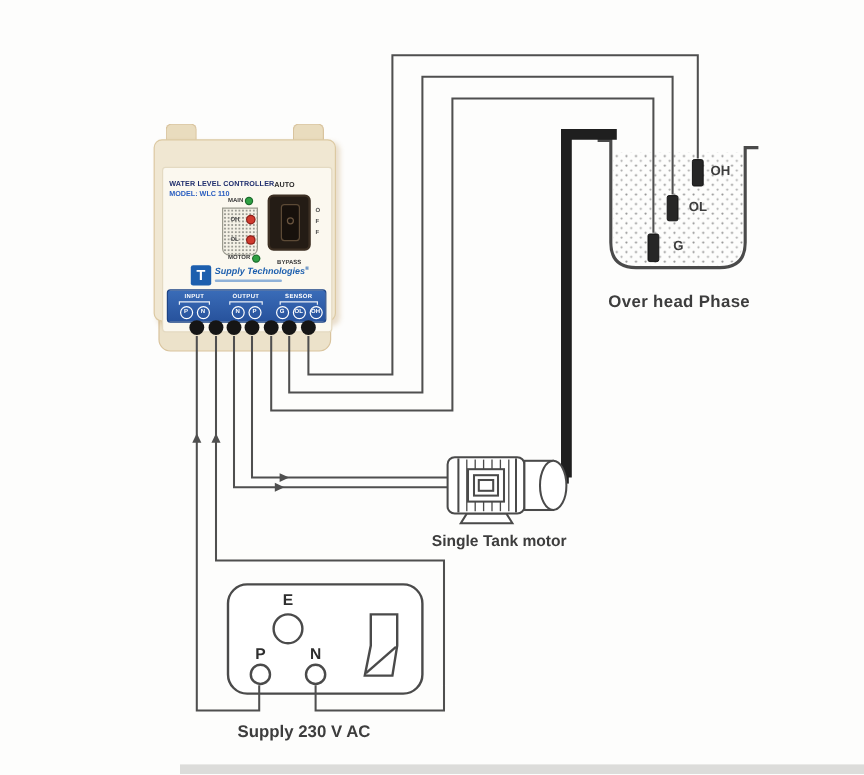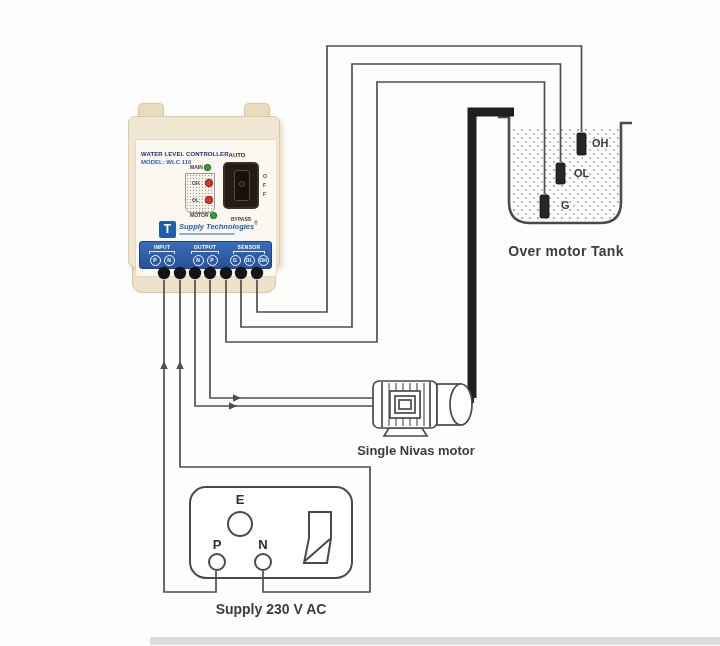--- a/index.html
+++ b/index.html
@@ -49,21 +49,21 @@
   .sec-label{font-size:5px;font-weight:bold;color:#ffffff;text-align:center;letter-spacing:.3px;}
   .bracket{height:2px;margin:1px 7px 0;border:1px solid rgba(255,255,255,.9);border-bottom:none;}
   .sec-circles{display:flex;justify-content:center;gap:3px;margin-top:1px;}
   .term{width:9px;height:9px;border:1px solid #ffffff;border-radius:50%;color:#ffffff;font-size:5px;
        line-height:9px;text-align:center;font-weight:bold;box-sizing:content-box;}
 
   
   .big-lbl{z-index:6;font-weight:bold;color:#3d3d3d;}
   .lbl-tank{left:492px;top:243px;width:148px;text-align:center;font-size:14px;letter-spacing:.3px;}
   .lbl-motor{left:338px;top:443px;width:156px;text-align:center;font-size:13px;}
-  .lbl-supply{left:198px;top:601px;width:146px;text-align:center;font-size:14px;}
+  .lbl-supply{left:198px;top:601px;width:146px;text-align:left;font-size:14px;}
   .sens-lbl{z-index:6;font-size:11px;font-weight:bold;color:#3d3d3d;}
   .pin-lbl{z-index:6;width:20px;text-align:center;font-size:13px;font-weight:bold;color:#2e2e2e;}
 
   svg.layer{position:absolute;left:0;top:0;z-index:5;}
 </style>
 </head>
 <body>
 
 <div class="canvas">
 
@@ -215,22 +215,22 @@
       <rect x="390" y="391" width="30" height="27"></rect>
       <rect x="395" y="396" width="20" height="17"></rect>
       <rect x="399" y="400" width="12" height="9"></rect>
       <rect x="437" y="384" width="24" height="41"></rect>
       <ellipse cx="461" cy="404.5" rx="11" ry="20.5"></ellipse>
     </g>
 
     <rect x="150" y="637" width="570" height="8" fill="#dcdcda"></rect>
   </svg>
 
-  <div class="abs big-lbl lbl-tank">Over motor Tank</div>
-  <div class="abs big-lbl lbl-motor">Single Nivas motor</div>
+  <div class="abs big-lbl lbl-tank">Over head Phase</div>
+  <div class="abs big-lbl lbl-motor">Single Tank motor</div>
   <div class="abs big-lbl lbl-supply">Supply 230 V AC</div>
 
   <div class="abs sens-lbl" style="left:592px;top:137px;">OH</div>
   <div class="abs sens-lbl" style="left:574px;top:167px;">OL</div>
   <div class="abs sens-lbl" style="left:561px;top:199px;">G</div>
 
   <div class="abs pin-lbl" style="left:230px;top:492px;">E</div>
   <div class="abs pin-lbl" style="left:207px;top:537px;">P</div>
   <div class="abs pin-lbl" style="left:253px;top:537px;">N</div>
 

